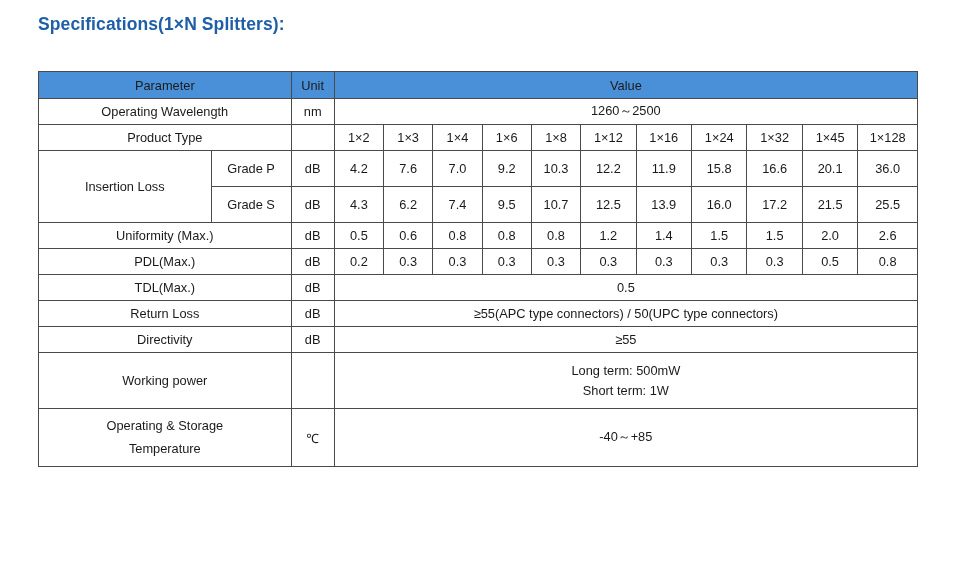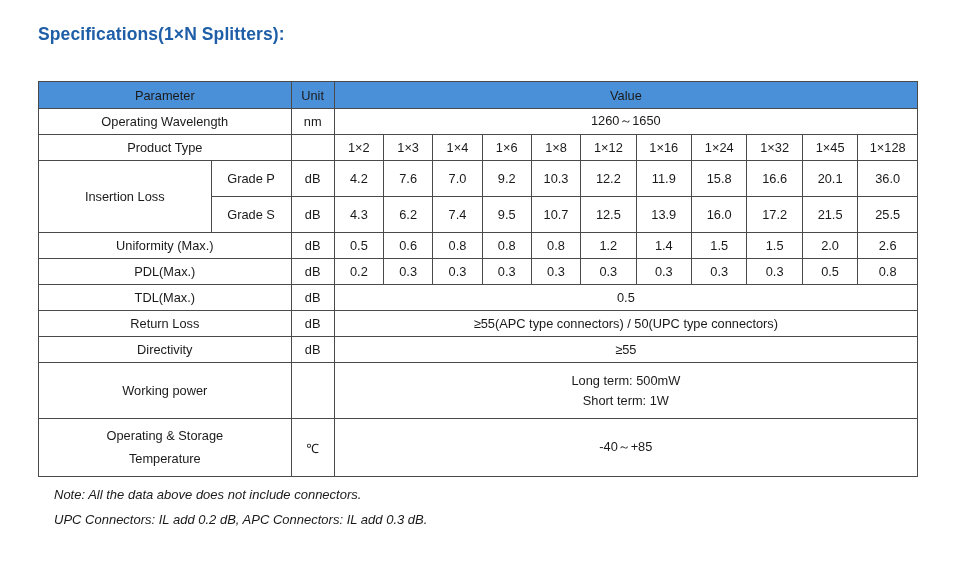--- a/index.html
+++ b/index.html
@@ -12,21 +12,21 @@
     height: 584px;
     font-family: "Liberation Sans", sans-serif;
     color: #1a1a1a;
     overflow: hidden;
   }
   .page {
     position: relative;
     width: 962px;
     height: 584px;
     box-sizing: border-box;
-    padding: 24px 40px 0 36px;
+    padding: 14px 40px 0 36px;
     border-radius: 20px;
   }
   .title {
     font-size: 17.5px;
     font-weight: bold;
     color: #1f5fa8;
     margin: 0 0 14px 2px;
     letter-spacing: 0.1px;
   }
   table.spec {
@@ -98,21 +98,21 @@
       <tr>
         <th colspan="2">Parameter</th>
         <th>Unit</th>
         <th colspan="11">Value</th>
       </tr>
     </thead>
     <tbody>
       <tr>
         <td colspan="2" class="cell-param">Operating Wavelength</td>
         <td>nm</td>
-        <td colspan="11">1260～1650</td>
+        <td colspan="11">1260～2500</td>
       </tr>
 
       <tr>
         <td colspan="2" class="cell-param">Product Type</td>
         <td></td>
         <td>1×2</td>
         <td>1×3</td>
         <td>1×4</td>
         <td>1×6</td>
         <td>1×8</td>
@@ -220,18 +220,14 @@
         <td colspan="2" class="cell-param">
           <div class="osb">Operating &amp; Storage</div>
           <div class="osb">Temperature</div>
         </td>
         <td>℃</td>
         <td colspan="11">-40～+85</td>
       </tr>
     </tbody>
   </table>
 
-  <div class="note-wrap">
-    <p class="note">Note: All the data above does not include connectors.</p>
-    <p class="note">UPC Connectors: IL add 0.2 dB, APC Connectors: IL add 0.3 dB.</p>
-  </div>
 
 </div>
 
 </body></html>

